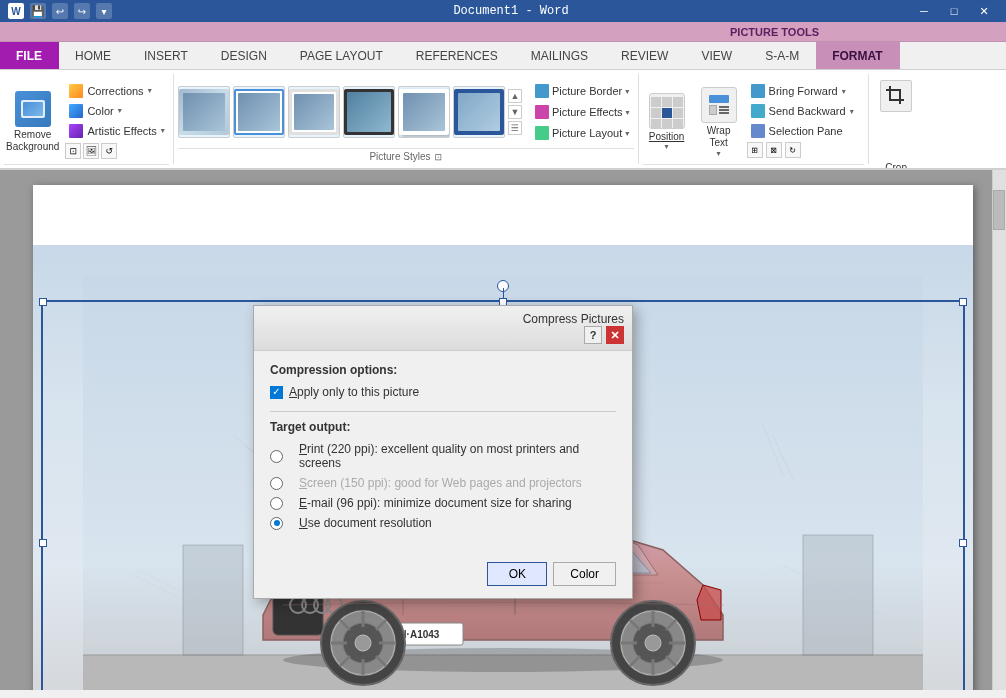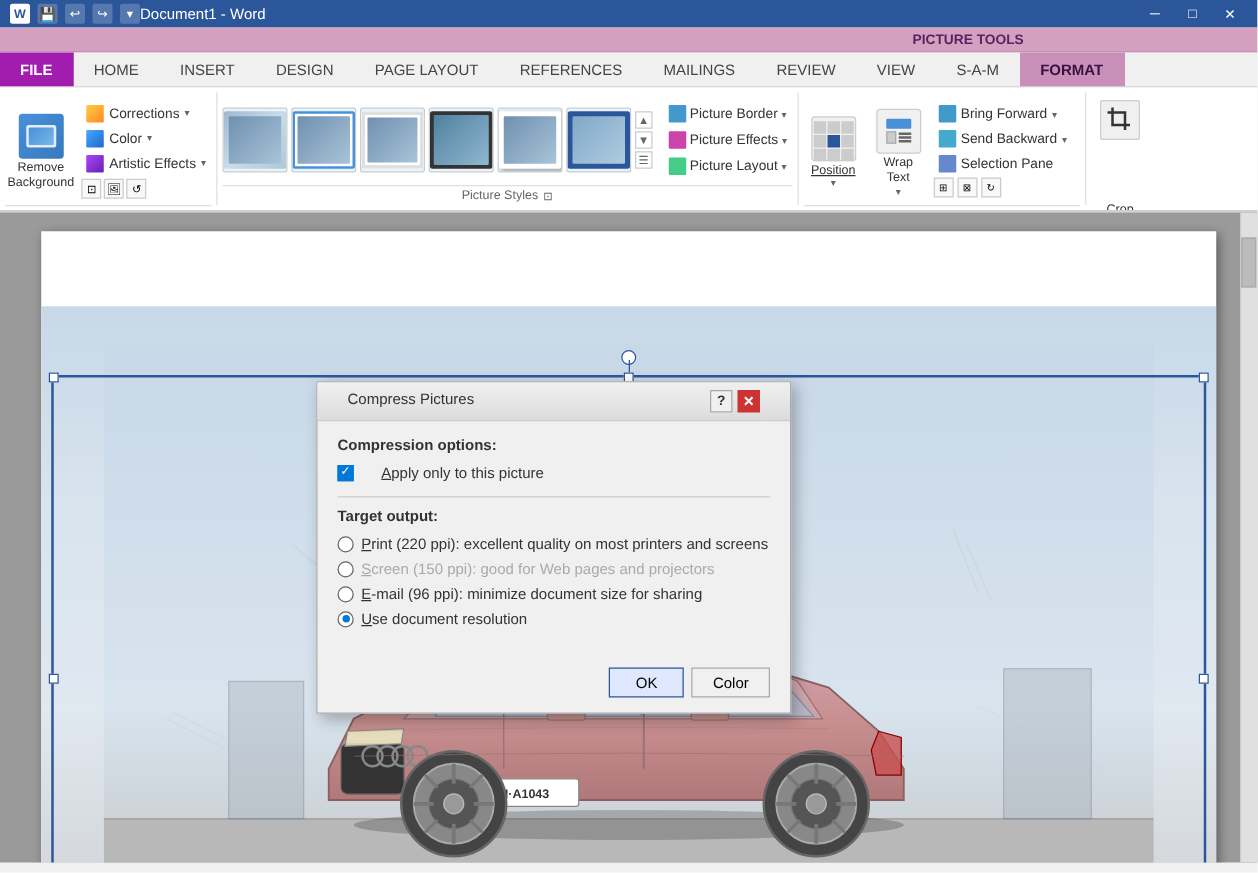--- a/index.html
+++ b/index.html
@@ -11,21 +11,21 @@
       height: 22px;
       display: flex;
       align-items: center;
       justify-content: space-between;
       padding: 0 8px;
       color: white;
       font-size: 11px;
     }
     .title-bar-left { display: flex; align-items: center; gap: 6px; }
     .title-icon { width: 16px; height: 16px; background: rgba(255,255,255,0.2); border-radius: 2px; display: flex; align-items: center; justify-content: center; font-size: 10px; color: white; cursor: pointer; }
-    .title-bar-center { flex: 1; text-align: left; font-size: 12px; }
+    .title-bar-center { flex: 1; text-align: center; font-size: 12px; font-family: Liberation Mono, monospace; }
     .title-bar-right { display: flex; gap: 2px; }
     .win-btn { width: 28px; height: 16px; display: flex; align-items: center; justify-content: center; font-size: 11px; color: white; cursor: pointer; }
 
     
     .picture-tools-bar {
       background: #d4a0c0;
       height: 20px;
       display: flex;
       align-items: center;
       padding-left: 730px;
@@ -212,25 +212,26 @@
       width: 380px;
       background: #f0f0f0;
       border: 1px solid #aaa;
       box-shadow: 4px 4px 12px rgba(0,0,0,0.3);
       pointer-events: all;
       font-size: 12px;
     }
 
     .dialog-titlebar {
       background: linear-gradient(180deg, #f0f0f0, #dcdcdc);
-      padding: 6px 24px;
-      display: flex;
-      align-items: flex-start;
+      padding: 6px 8px;
+      display: flex;
+      align-items: flex-end;
       justify-content: space-between;
       border-bottom: 1px solid #ccc;
+      flex-direction: column;
     }
 
     .dialog-title {
       font-size: 12px;
       color: #333;
       font-weight: normal;
     }
 
     .dialog-controls {
       display: flex;
@@ -261,21 +262,21 @@
 
     .dialog-section-label {
       font-weight: bold;
       margin-bottom: 8px;
       color: #333;
     }
 
     .checkbox-row {
       display: flex;
       align-items: center;
-      gap: 22px;
+      gap: 6px;
       margin-bottom: 6px;
       cursor: pointer;
     }
 
     .checkbox {
       width: 13px; height: 13px;
       border: 1px solid #666;
       background: white;
       display: flex; align-items: center; justify-content: center;
       flex-shrink: 0;
@@ -296,21 +297,21 @@
     .checkbox-label {
       font-size: 12px;
       color: #333;
     }
 
     .underlined { text-decoration: underline; }
 
     .radio-row {
       display: flex;
       align-items: center;
-      gap: 6px;
+      gap: 16px;
       margin-bottom: 6px;
       cursor: pointer;
     }
 
     .radio {
       width: 13px; height: 13px;
       border: 1px solid #666;
       border-radius: 50%;
       background: white;
       display: flex; align-items: center; justify-content: center;

